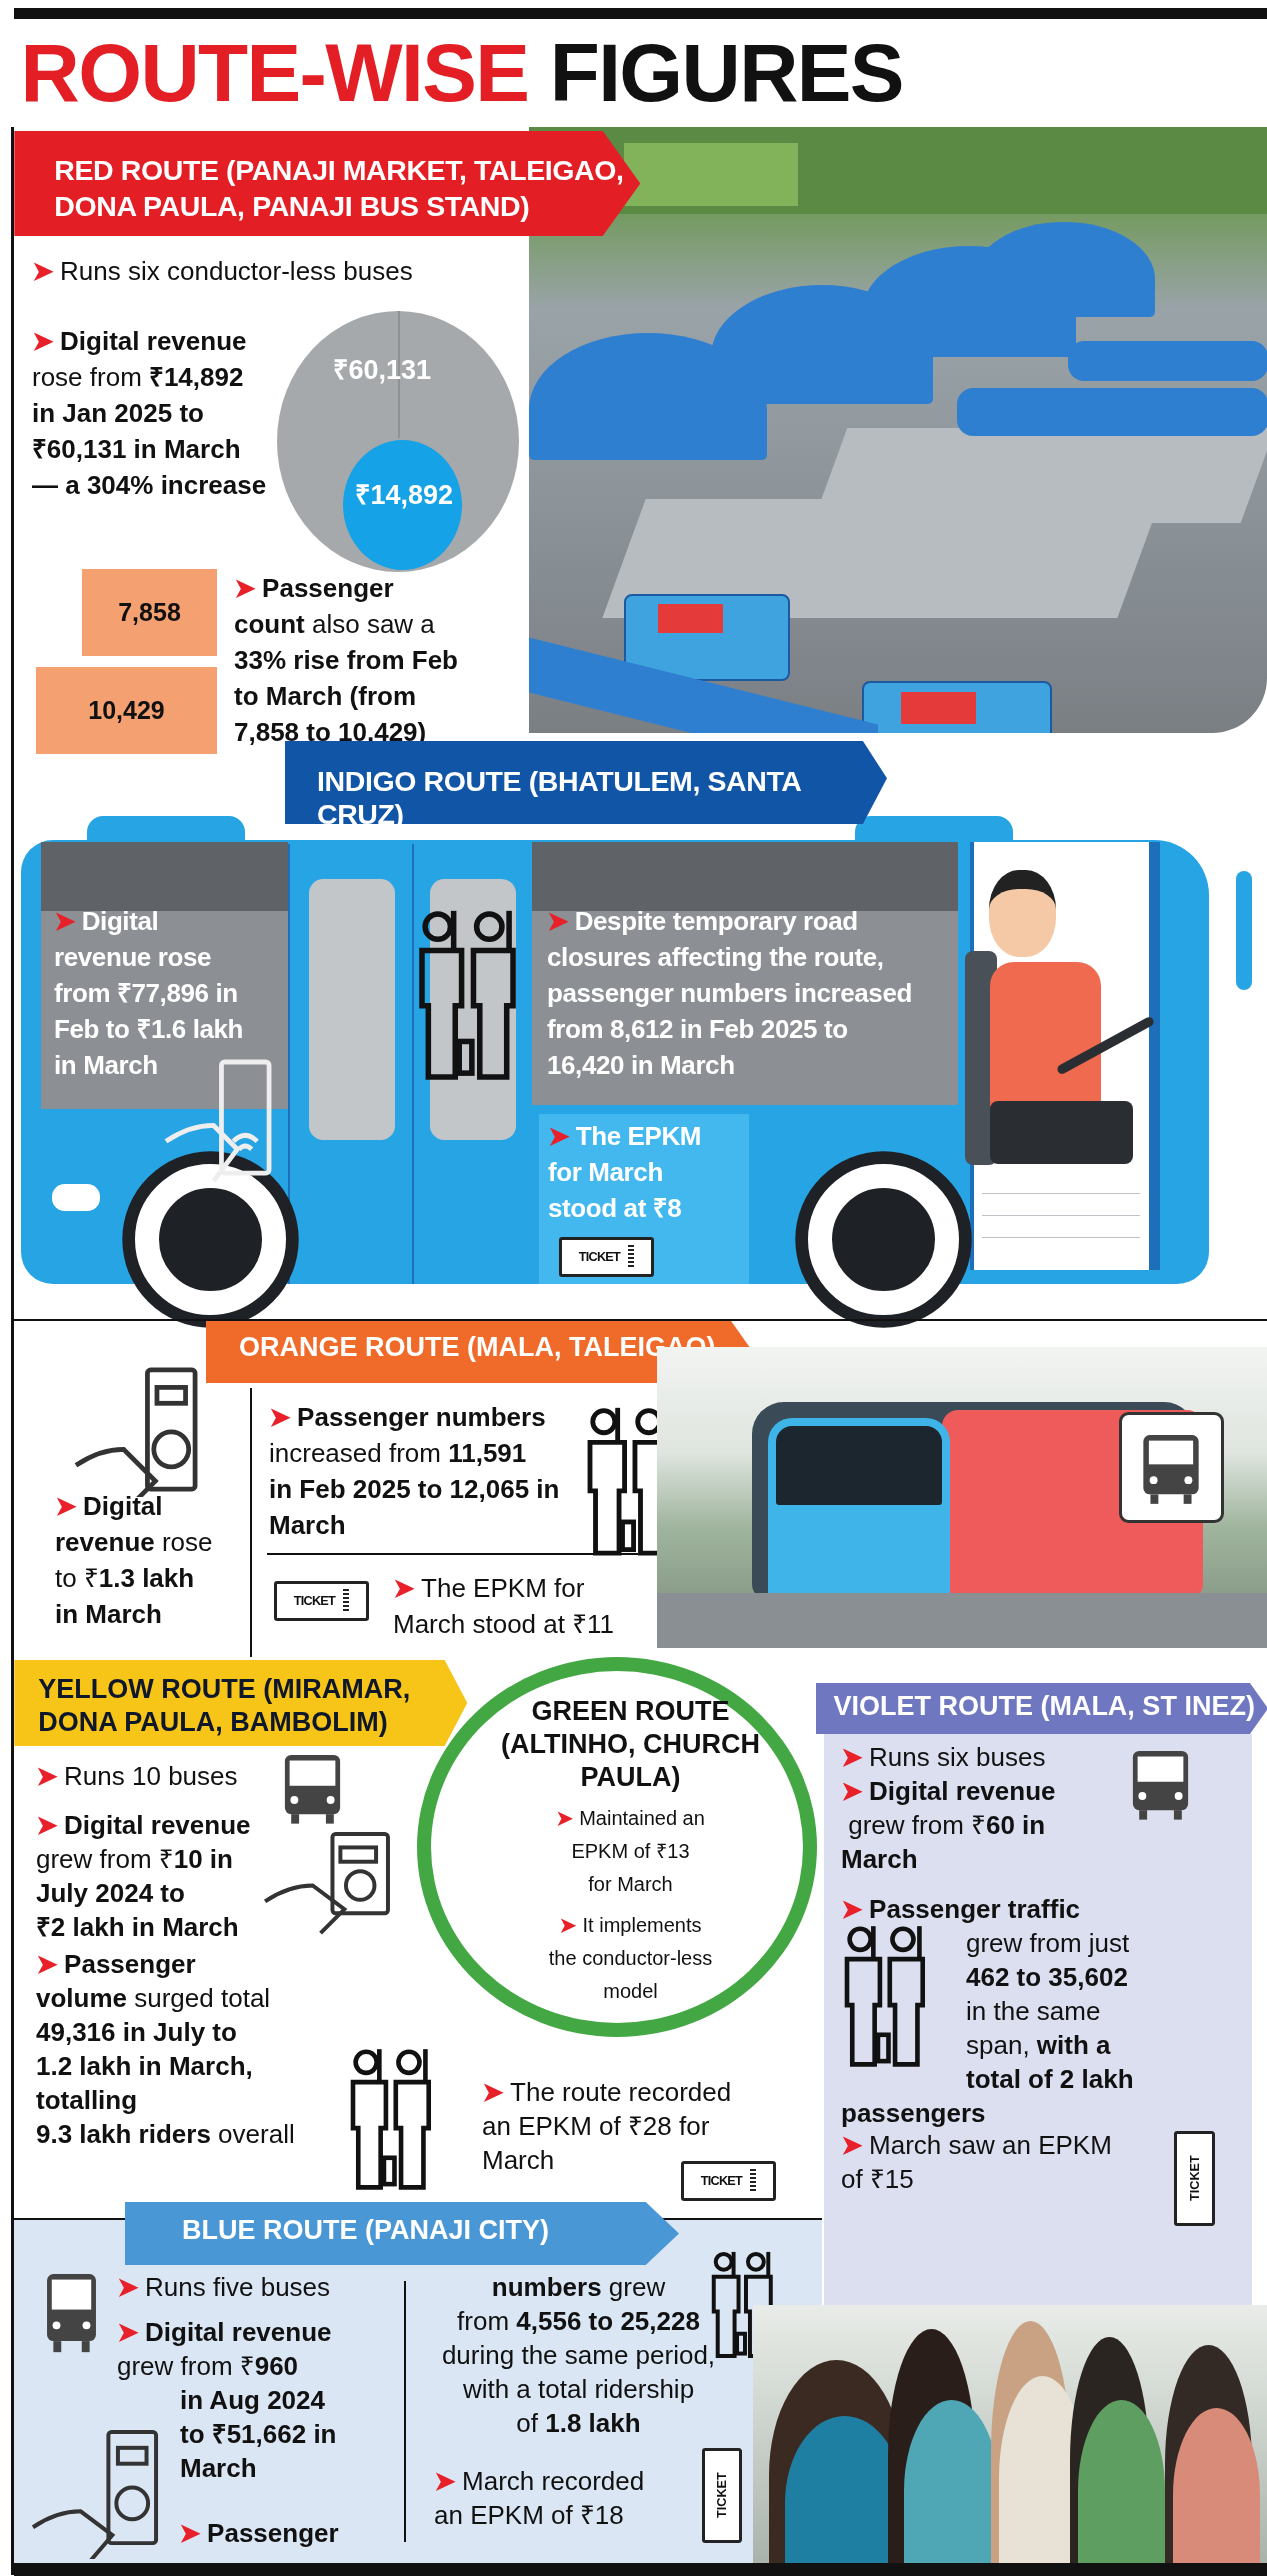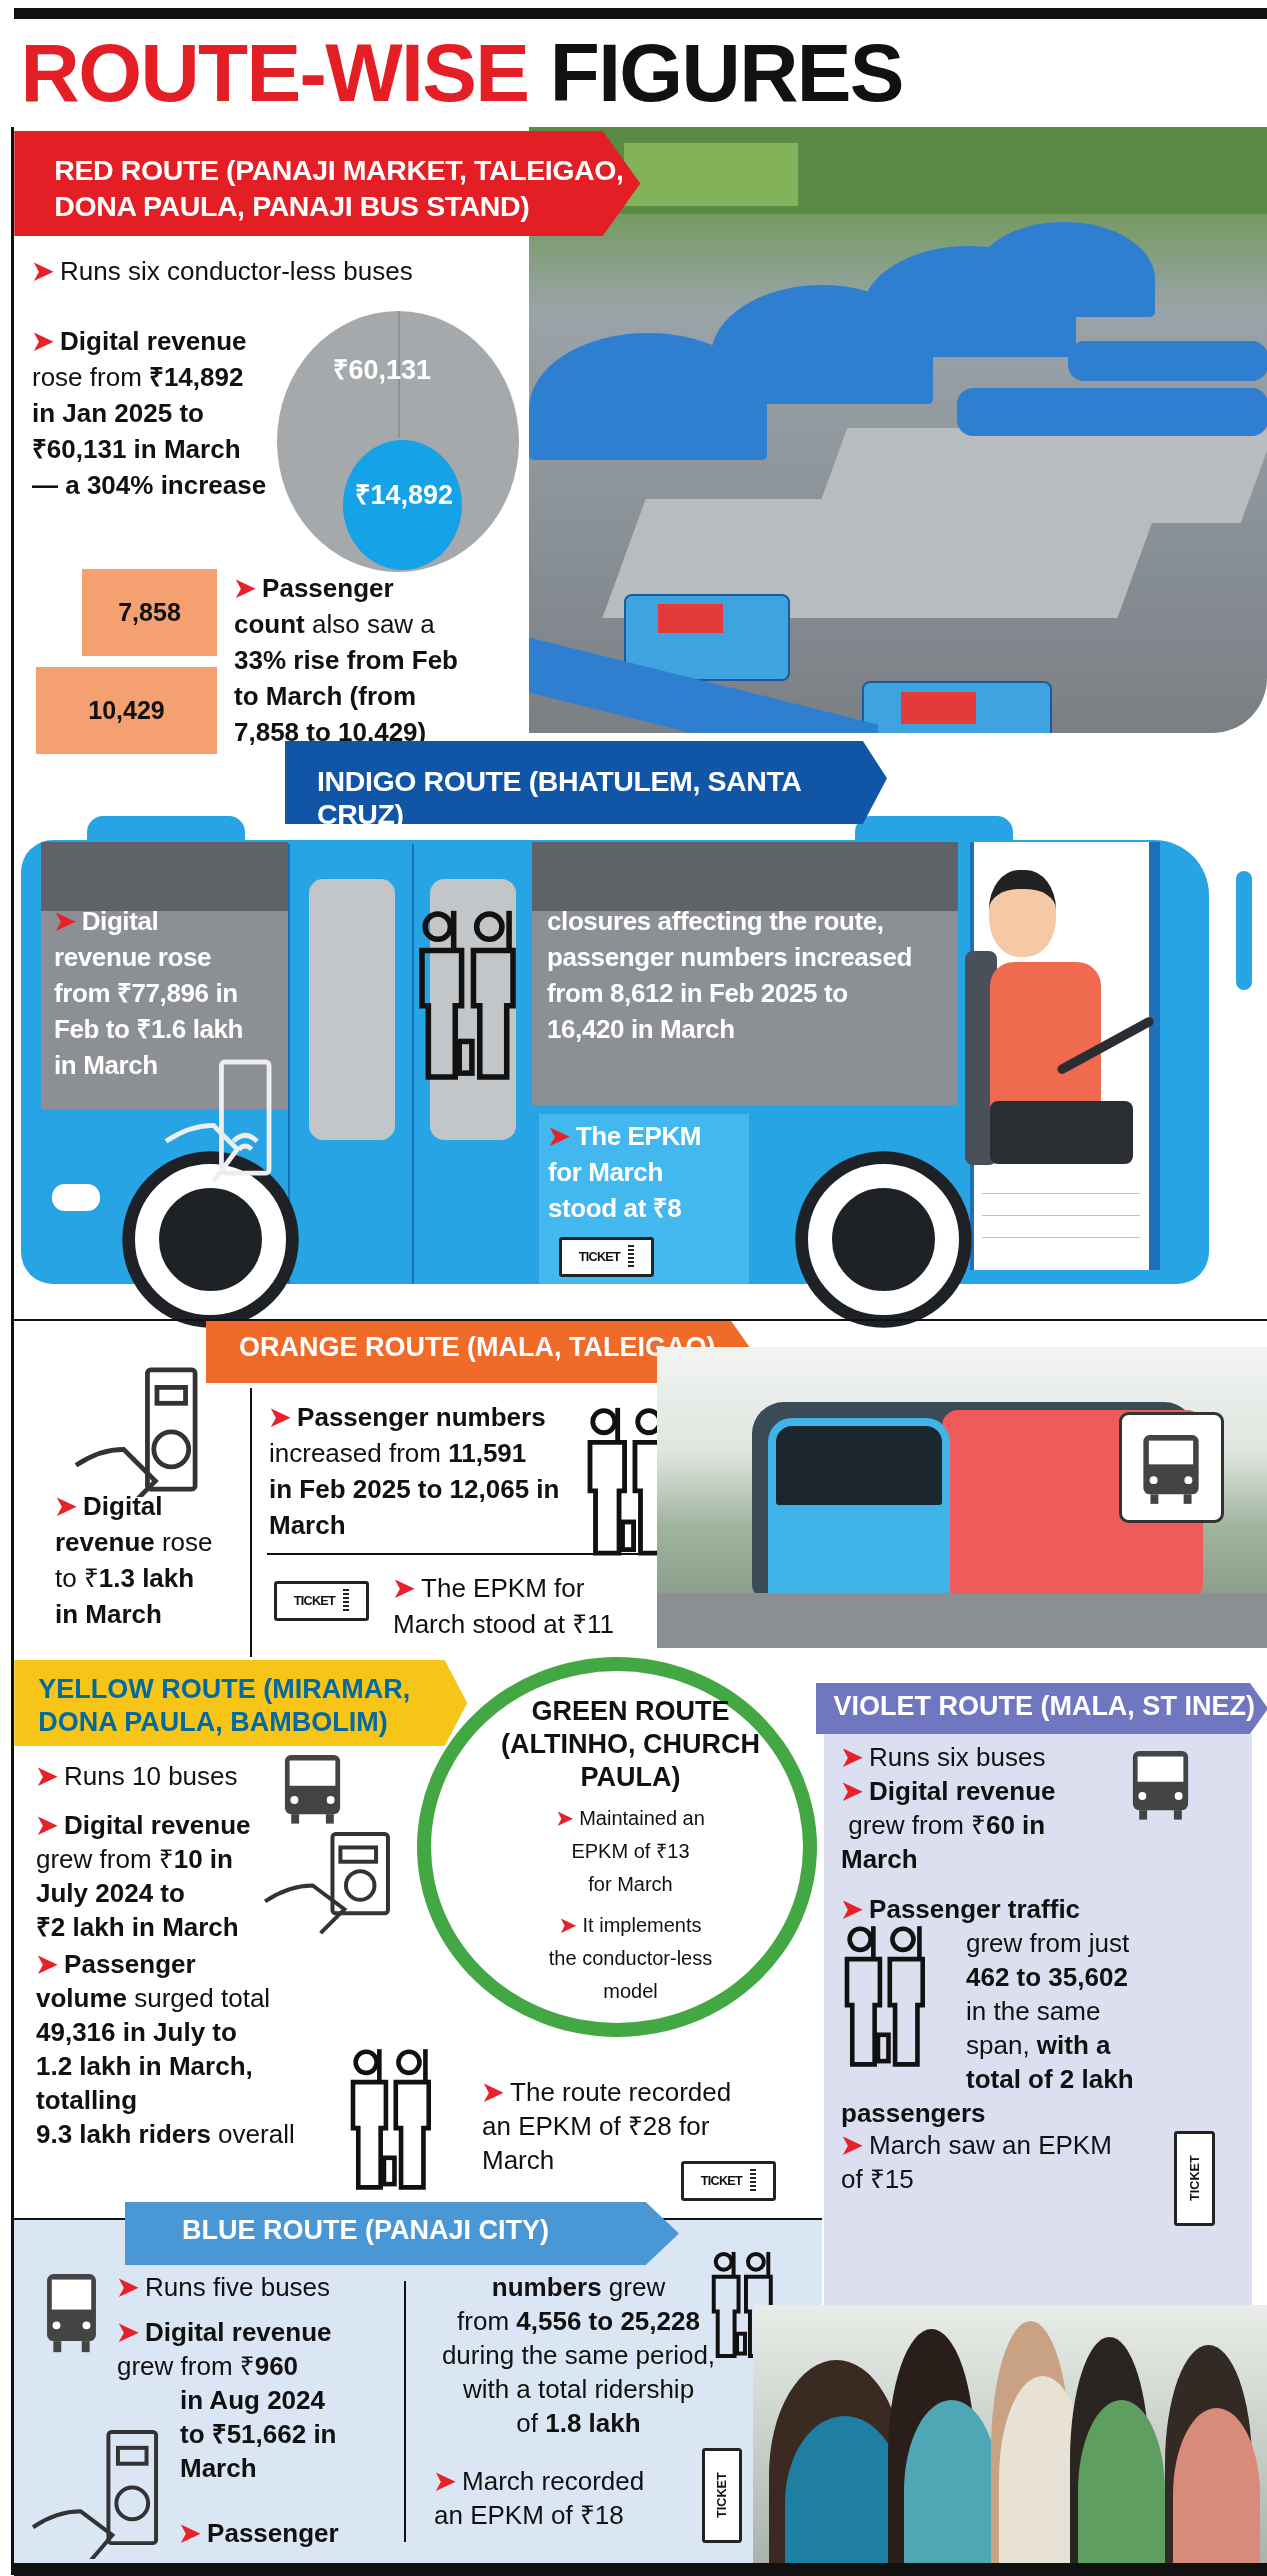--- a/index.html
+++ b/index.html
@@ -62,21 +62,21 @@
   .vrule1 { left: 250px; top: 1388px; width: 2.4px; height: 269px; background: #111; }
   .hrule-orange { left: 267px; top: 1553px; width: 371px; height: 2.4px; background: #111; }
   .bus-photo { left: 657px; top: 1347px; width: 610px; height: 301px; overflow: hidden; background: linear-gradient(180deg, #f2f4f2 0%, #dfe5df 35%, #9fb49d 60%, #7c8c7b 100%); }
   .bp-body { position: absolute; left: 95px; top: 55px; width: 444px; height: 198px; background: #3a4a56; border-radius: 32px 32px 16px 16px; }
   .bp-side { position: absolute; left: 285px; top: 63px; width: 261px; height: 190px; background: #ef5b5b; border-radius: 16px; }
   .bp-front { position: absolute; left: 111px; top: 71px; width: 182px; height: 182px; background: #3fb4e8; border-radius: 24px 24px 8px 8px; }
   .bp-glass { position: absolute; left: 119px; top: 79px; width: 166px; height: 79px; background: #1b262e; border-radius: 16px 16px 3.2px 3.2px; }
   .bp-road { position: absolute; left: 0; top: 246px; width: 610px; height: 55px; background: #8a8f93; }
   .bus-icon-box { left: 1119px; top: 1412px; width: 105px; height: 111px; background: #fff; border-radius: 9.5px; border: 3.2px solid #333; }
   
-  .yellow-hdr { left: 14.3px; top: 1660px; width: 453px; height: 86px; background: #f7c518; clip-path: polygon(0 0, 95% 0, 100% 50%, 95% 100%, 0 100%); padding: 12.7px 0 0 24px; font-size: 27px; line-height: 33px; font-weight: 700; color: #0369a1; }
+  .yellow-hdr { left: 14.3px; top: 1660px; width: 453px; height: 86px; background: #f7c518; clip-path: polygon(0 0, 95% 0, 100% 50%, 95% 100%, 0 100%); padding: 12.7px 0 0 24px; font-size: 27px; line-height: 33px; font-weight: 700; color: #0f172a; }
   .txt31 { font-size: 26px; line-height: 34px; }
   
   .green-circle { left: 417px; top: 1657px; width: 400px; height: 380px; border-radius: 50%; border: 14.3px solid #43a843; background: #fff; }
   .green-text { left: 464px; top: 1695px; width: 333px; text-align: center; }
   .green-title { font-size: 27px; font-weight: 700; line-height: 33px; }
   .green-item { font-size: 20px; line-height: 33px; margin-top: 8px; }
   .yel-epkm { left: 482px; top: 2075px; width: 301px; font-size: 26px; line-height: 34px; }
   
   .violet-hdr { left: 816px; top: 1683px; width: 452px; height: 51px; background: #7077c1; clip-path: polygon(0 0, 96% 0, 100% 50%, 96% 100%, 0 100%); padding: 8px 0 0 17.4px; font-size: 27px; font-weight: 700; color: #fff; }
   .violet-bg { left: 824px; top: 1734px; width: 428px; height: 842px; background: #dcdff0; }
@@ -183,20 +183,21 @@
 <div class="abs hdr indigo-hdr">INDIGO ROUTE (BHATULEM, SANTA CRUZ)</div>
 
 <div class="abs white-txt" style="left:54px;top:903px;width:230px;">
   <div><span class="arrow">➤</span><span>Digital</span></div>
   <div>revenue rose</div>
   <div>from ₹77,896 in</div>
   <div>Feb to ₹1.6 lakh</div>
   <div>in March</div>
 </div>
 <div class="abs white-txt" style="left:547px;top:903px;width:412px;">
+  <div><span class="arrow">➤</span><span>Despite temporary road</span></div>
   <div>closures affecting the route,</div>
   <div>passenger numbers increased</div>
   <div>from 8,612 in Feb 2025 to</div>
   <div>16,420 in March</div>
 </div>
 <div class="abs white-txt" style="left:548px;top:1118px;width:198px;">
   <div><span class="arrow">➤</span><span>The EPKM</span></div>
   <div>for March</div>
   <div>stood at ₹8</div>
 </div>

